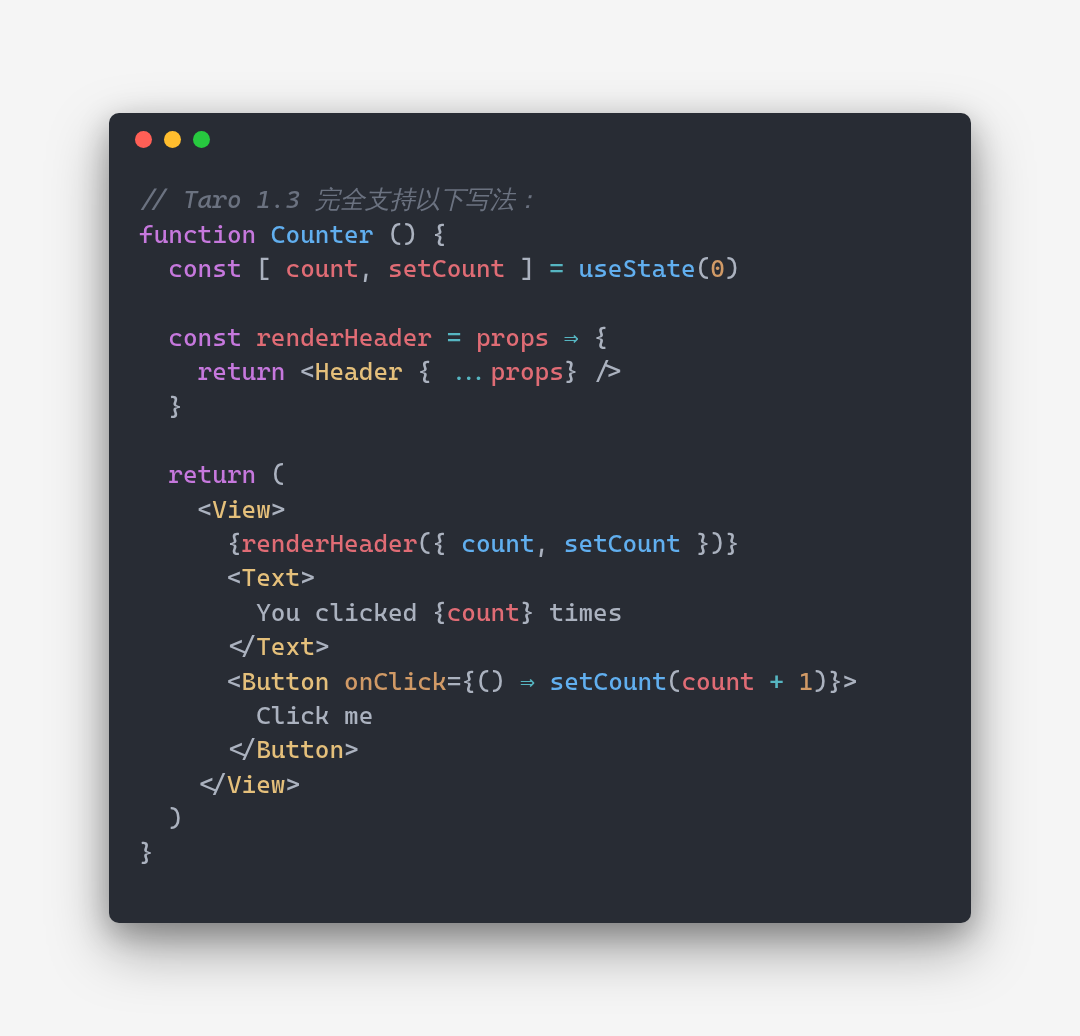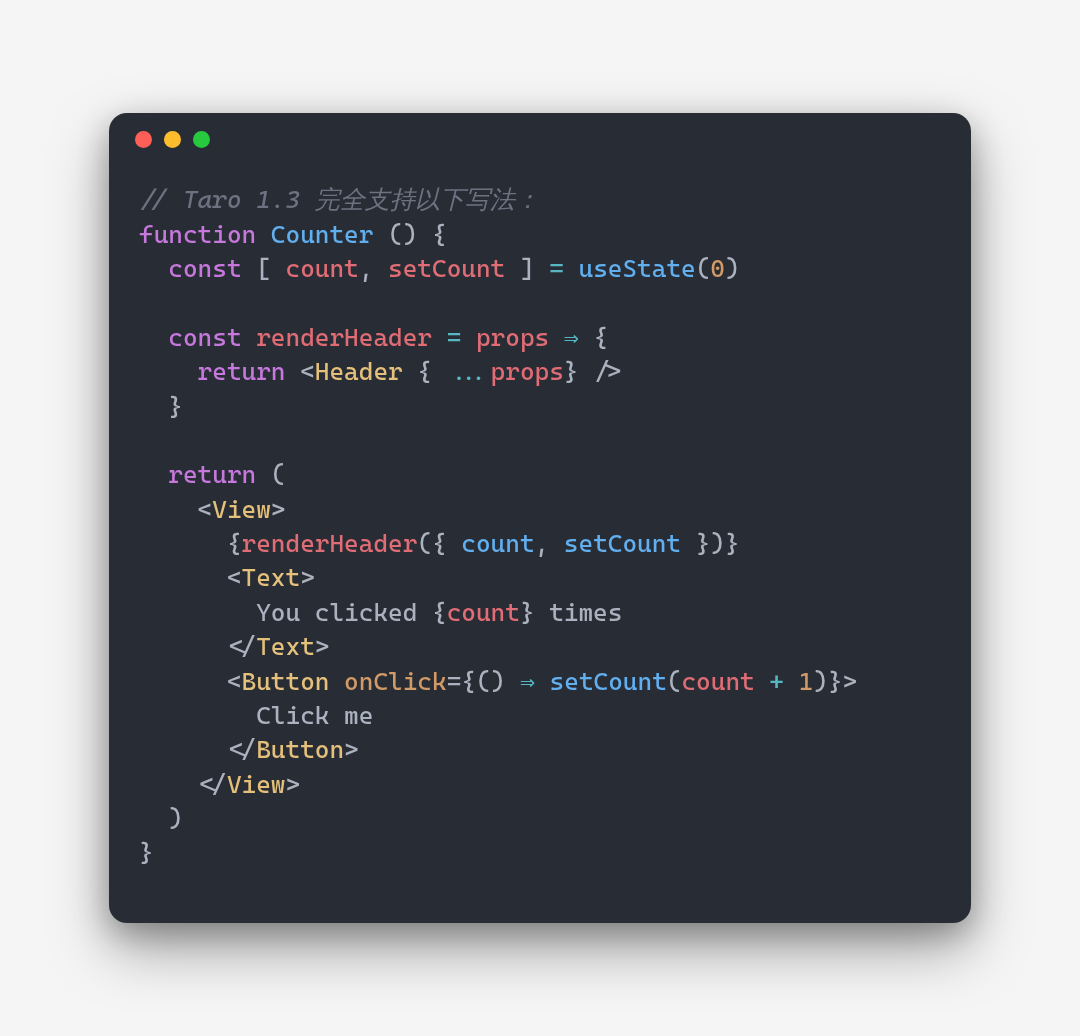--- a/index.html
+++ b/index.html
@@ -8,21 +8,21 @@
     height: 1036px;
     background: #f5f5f5;
     display: flex;
     align-items: center;
     justify-content: center;
     font-family: ui-monospace, "SF Mono", "Cascadia Code", "Fira Code", Menlo, Consolas, monospace;
   }
   .window {
     width: 862px;
     background: #282c34;
-    border-radius: 18px;
+    border-radius: 10px;
     box-shadow: 0 25px 60px rgba(0,0,0,0.35), 0 10px 30px rgba(0,0,0,0.25);
     overflow: hidden;
   }
   .titlebar {
     height: 52px;
     display: flex;
     align-items: center;
     padding-left: 26px;
     gap: 12px;
   }

